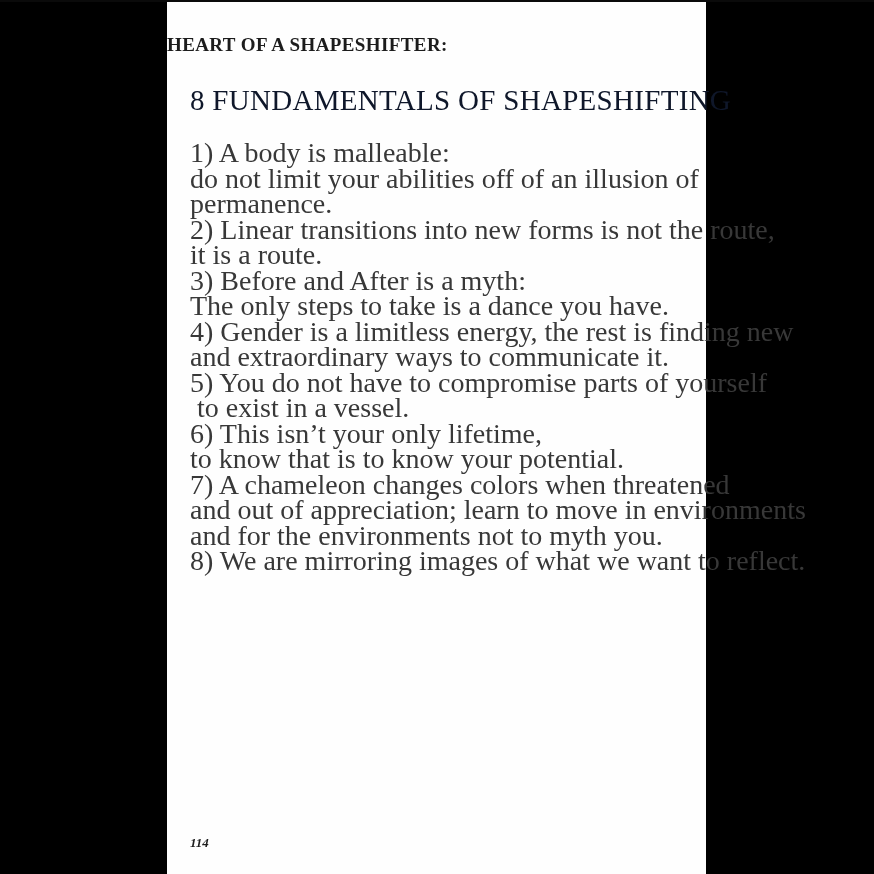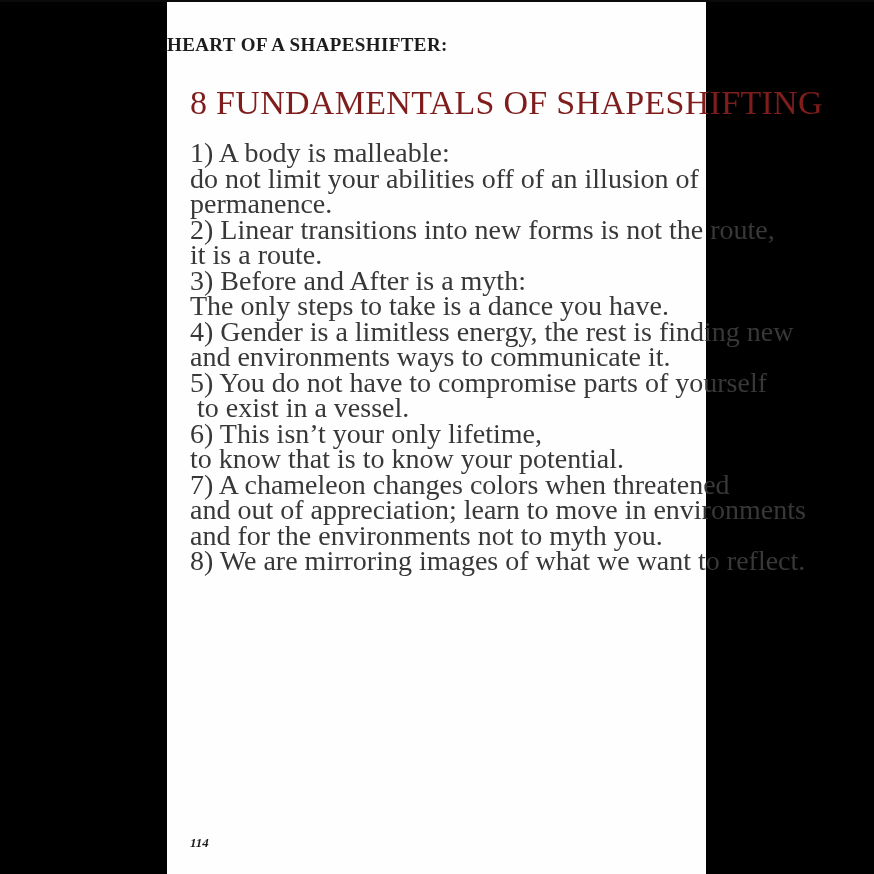--- a/index.html
+++ b/index.html
@@ -41,23 +41,23 @@
     font-size: 19px;
     letter-spacing: 0.4px;
     color: #1c1c1c;
     line-height: 1;
   }
   .section-title {
     position: absolute;
     top: 86px;
     left: 23px;
     right: 4px;
-    font-size: 34px;
+    font-size: 29px;
     letter-spacing: 0.3px;
-    color: #7f1d1d;
+    color: #0f172a;
     line-height: 1;
     white-space: nowrap;
   }
   .body-text {
     position: absolute;
     top: 140px;
     left: 23px;
     right: 4px;
     font-size: 28px;
     line-height: 25.5px;
@@ -89,21 +89,21 @@
 
   <div class="body-text">
       <div class="body-line">1) A body is malleable:</div>
       <div class="body-line">do not limit your abilities off of an illusion of</div>
       <div class="body-line">permanence.</div>
       <div class="body-line">2) Linear transitions into new forms is not the route,</div>
       <div class="body-line">it is a route.</div>
       <div class="body-line">3) Before and After is a myth:</div>
       <div class="body-line">The only steps to take is a dance you have.</div>
       <div class="body-line">4) Gender is a limitless energy, the rest is finding new</div>
-      <div class="body-line">and environments ways to communicate it.</div>
+      <div class="body-line">and extraordinary ways to communicate it.</div>
       <div class="body-line">5) You do not have to compromise parts of yourself</div>
       <div class="body-line"> to exist in a vessel.</div>
       <div class="body-line">6) This isn’t your only lifetime,</div>
       <div class="body-line">to know that is to know your potential.</div>
       <div class="body-line">7) A chameleon changes colors when threatened</div>
       <div class="body-line">and out of appreciation; learn to move in environments</div>
       <div class="body-line">and for the environments not to myth you.</div>
       <div class="body-line">8) We are mirroring images of what we want to reflect.</div>
     </div>
 

